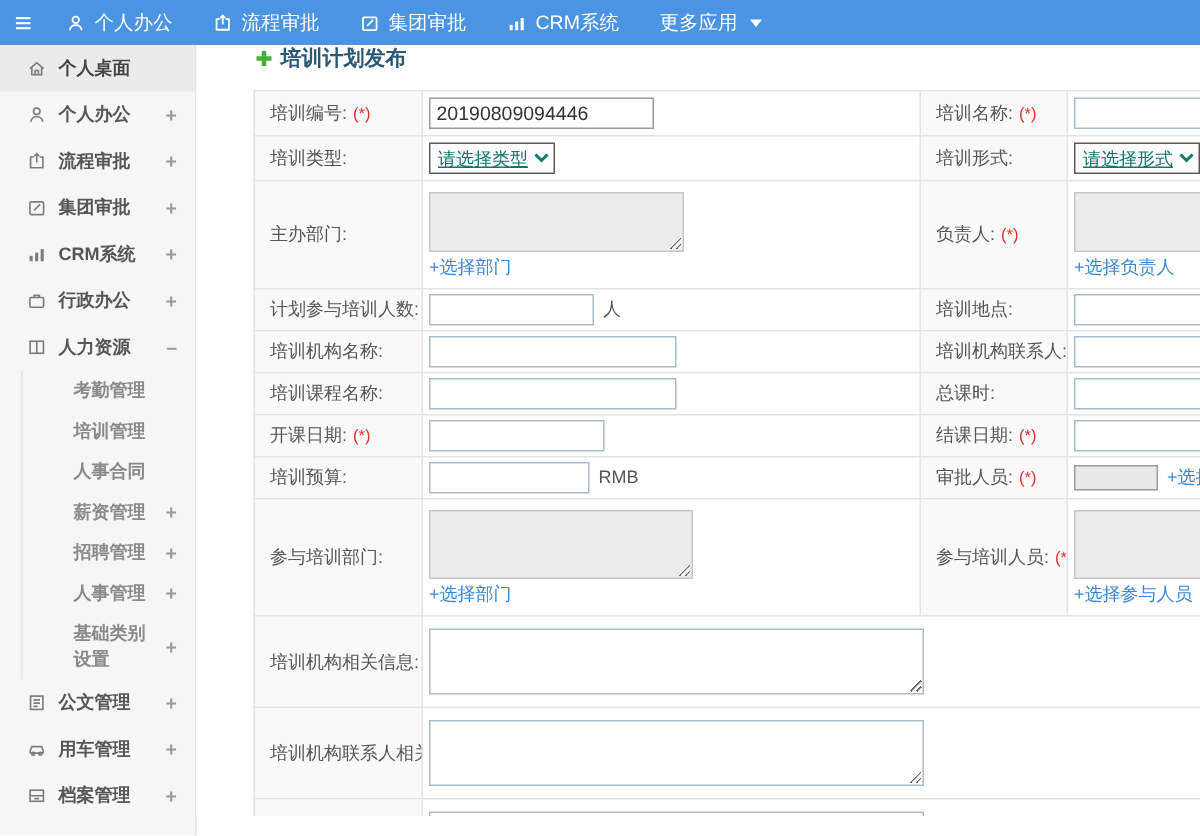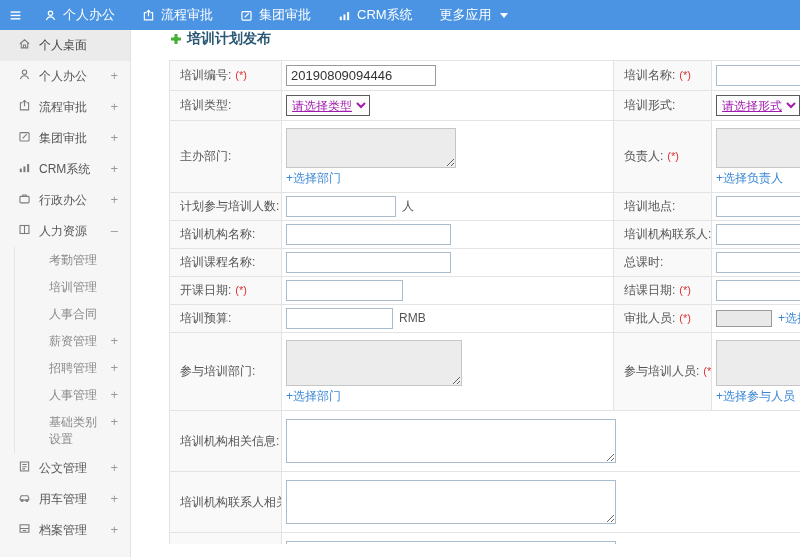--- a/index.html
+++ b/index.html
@@ -12,22 +12,22 @@
   .brand { width:150px; padding-left:10px; font-weight:bold; font-size:13px; letter-spacing:.2px; }
   .hamburger { width:30px; display:flex; align-items:center; justify-content:center; cursor:pointer; margin-right:14px; }
   .topnav { display:flex; align-items:center; gap:27px; font-size:13px; }
   .topnav .nav-item { display:flex; align-items:center; gap:6px; cursor:pointer; white-space:nowrap; }
   .caret { width:0; height:0; border-left:4px solid transparent; border-right:4px solid transparent;
     border-top:5px solid #fff; margin-left:2px; }
 
   
   .sidebar { position:absolute; left:0; top:30px; width:131px; height:527px;
     background:#f6f6f6; border-right:1px solid #e2e2e2; overflow:hidden; }
-  .side-item { display:flex; gap:8px; padding:7px 8px 7px 18px;
-    color:#565656; font-size:12px; cursor:pointer; }
+  .side-item { display:flex; align-items:center; gap:8px; padding:7px 8px 7px 18px;
+    color:#565656; font-size:12px; cursor:pointer;font-weight:bold; }
   .side-item.active { background:#ebebeb; color:#444; }
   .side-item .expand { margin-left:auto; color:#999; font-size:13px; padding-right:4px; }
   .submenu { margin-left:14px; border-left:1px solid #e4e4e4; }
   .submenu .side-item { padding:5px 8px 5px 34px; color:#8a8a8a; }
   .sicon { width:13px; height:13px; flex:0 0 13px; display:block; }
   .sicon * { stroke:#7c7c7c; fill:none; stroke-width:1; }
   .sicon .fil { fill:#7c7c7c; stroke:none; }
   .ticon { width:13px; height:13px; display:block; }
   .ticon * { stroke:#fff; fill:none; stroke-width:1.1; }
   .ticon .fil { fill:#fff; stroke:none; }
@@ -45,21 +45,21 @@
   td.fld { background:#fff; padding:3px 4px 3px 4px; white-space:nowrap; }
   .req { color:#e03131; font-style:normal; font-size:11px; margin-left:4px; }
 
   .r30 { height:30px; } .r27 { height:27px; }
   .inp { height:21px; border:1px solid #a8bccd; background:#fff; padding:0 4px; font-size:13px;
     font-family:inherit; color:#333; vertical-align:middle; }
   .inp.dark { border-color:#9a9a9a; }
   .w150 { width:150px; } .w165 { width:165px; } .w117 { width:117px; } .w110 { width:110px; }
   .w107 { width:107px; } .w120 { width:120px; }
   .suffix { margin-left:6px; color:#555; font-size:12px; }
-  .sel { height:21px; border:1px solid #5a5a5a; background:#fdfdfd; color:#a21caf;
+  .sel { height:21px; border:1px solid #5a5a5a; background:#fdfdfd; color:#0f766e;
     text-decoration:underline; font-size:12px; font-family:inherit; padding:0 1px; }
   textarea { font-family:inherit; font-size:12px; color:#333; display:block; }
   .ta-grey { width:170px; height:40px; background:#ececec; border:1px solid #c6c6c6; margin:4px 0 1px 0; resize:both; }
   .ta-grey.wide { width:176px; height:46px; }
   .ta-white { width:330px; height:44px; background:#fff; border:1px solid #a8bccd; margin:5px 0; resize:both; }
   .ta-white.h38 { height:38px; }
   .lnk { color:#3a87d6; text-decoration:none; font-size:12px; cursor:pointer; display:inline-block; margin:1px 0 2px 0;text-align:right; }
   .approver { width:56px; height:17px; background:#e9e9e9; border:1px solid #9a9a9a; vertical-align:middle; margin-right:6px; }
 </style>
 </head>

